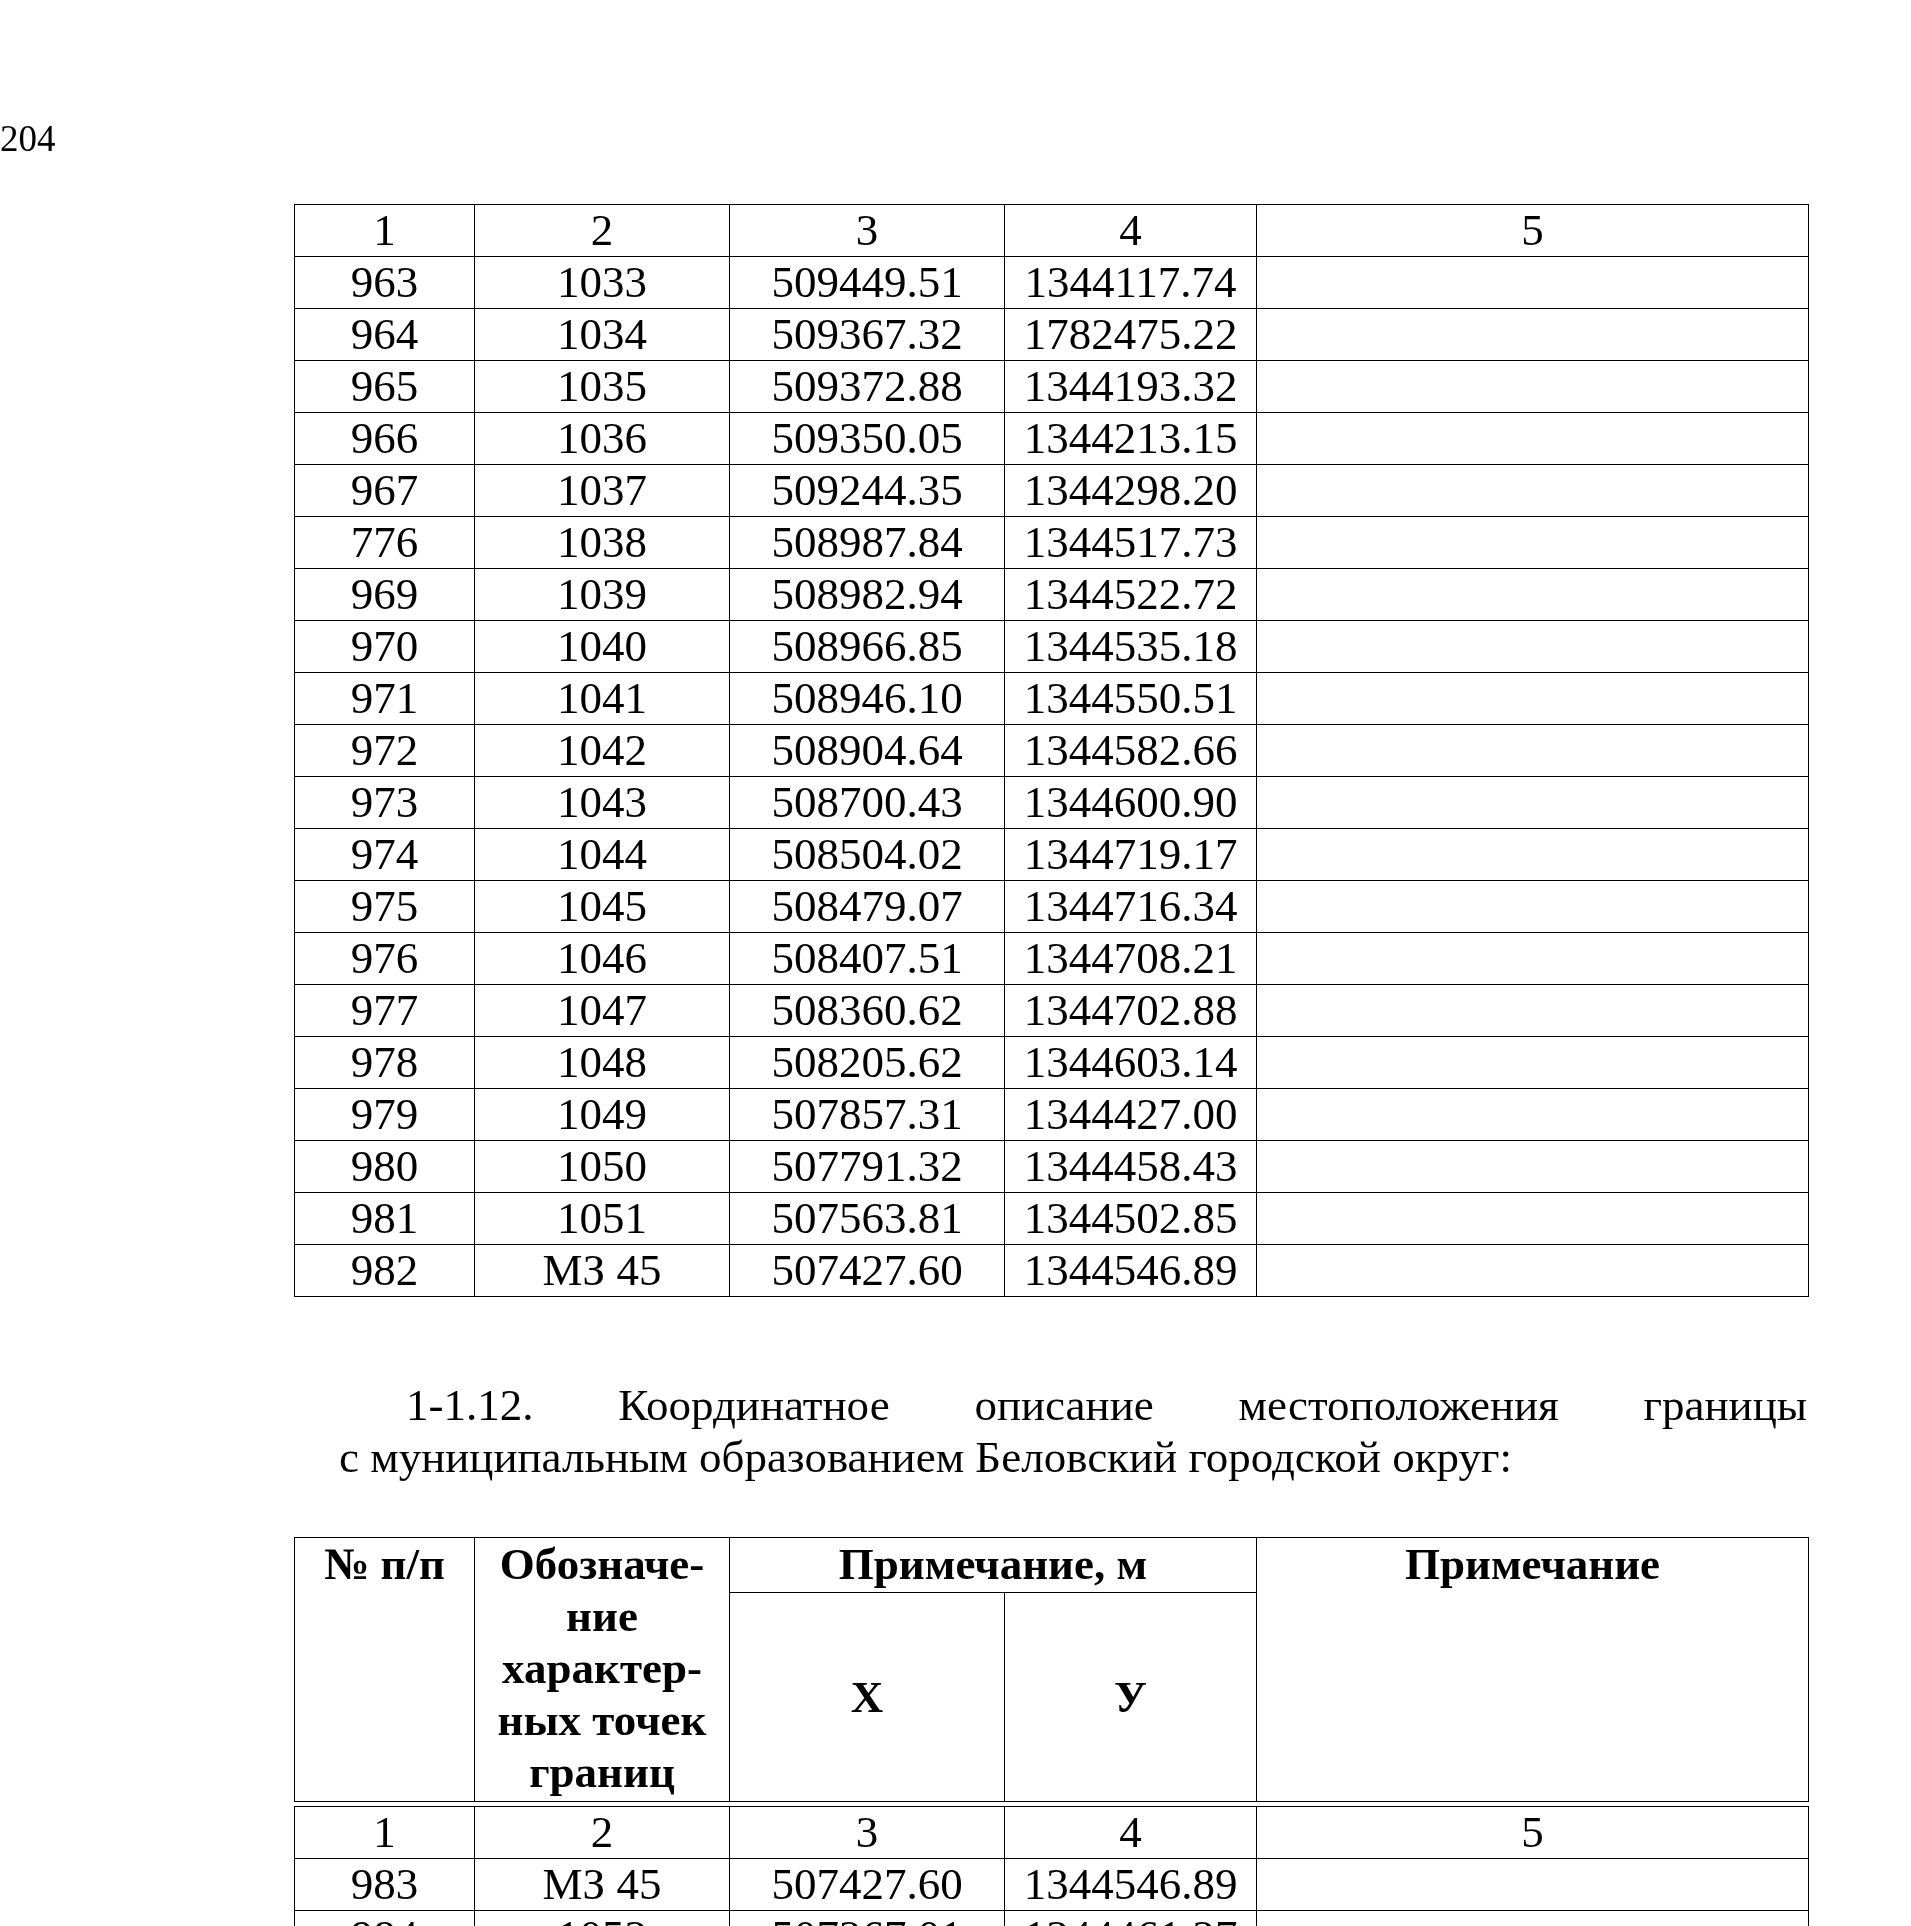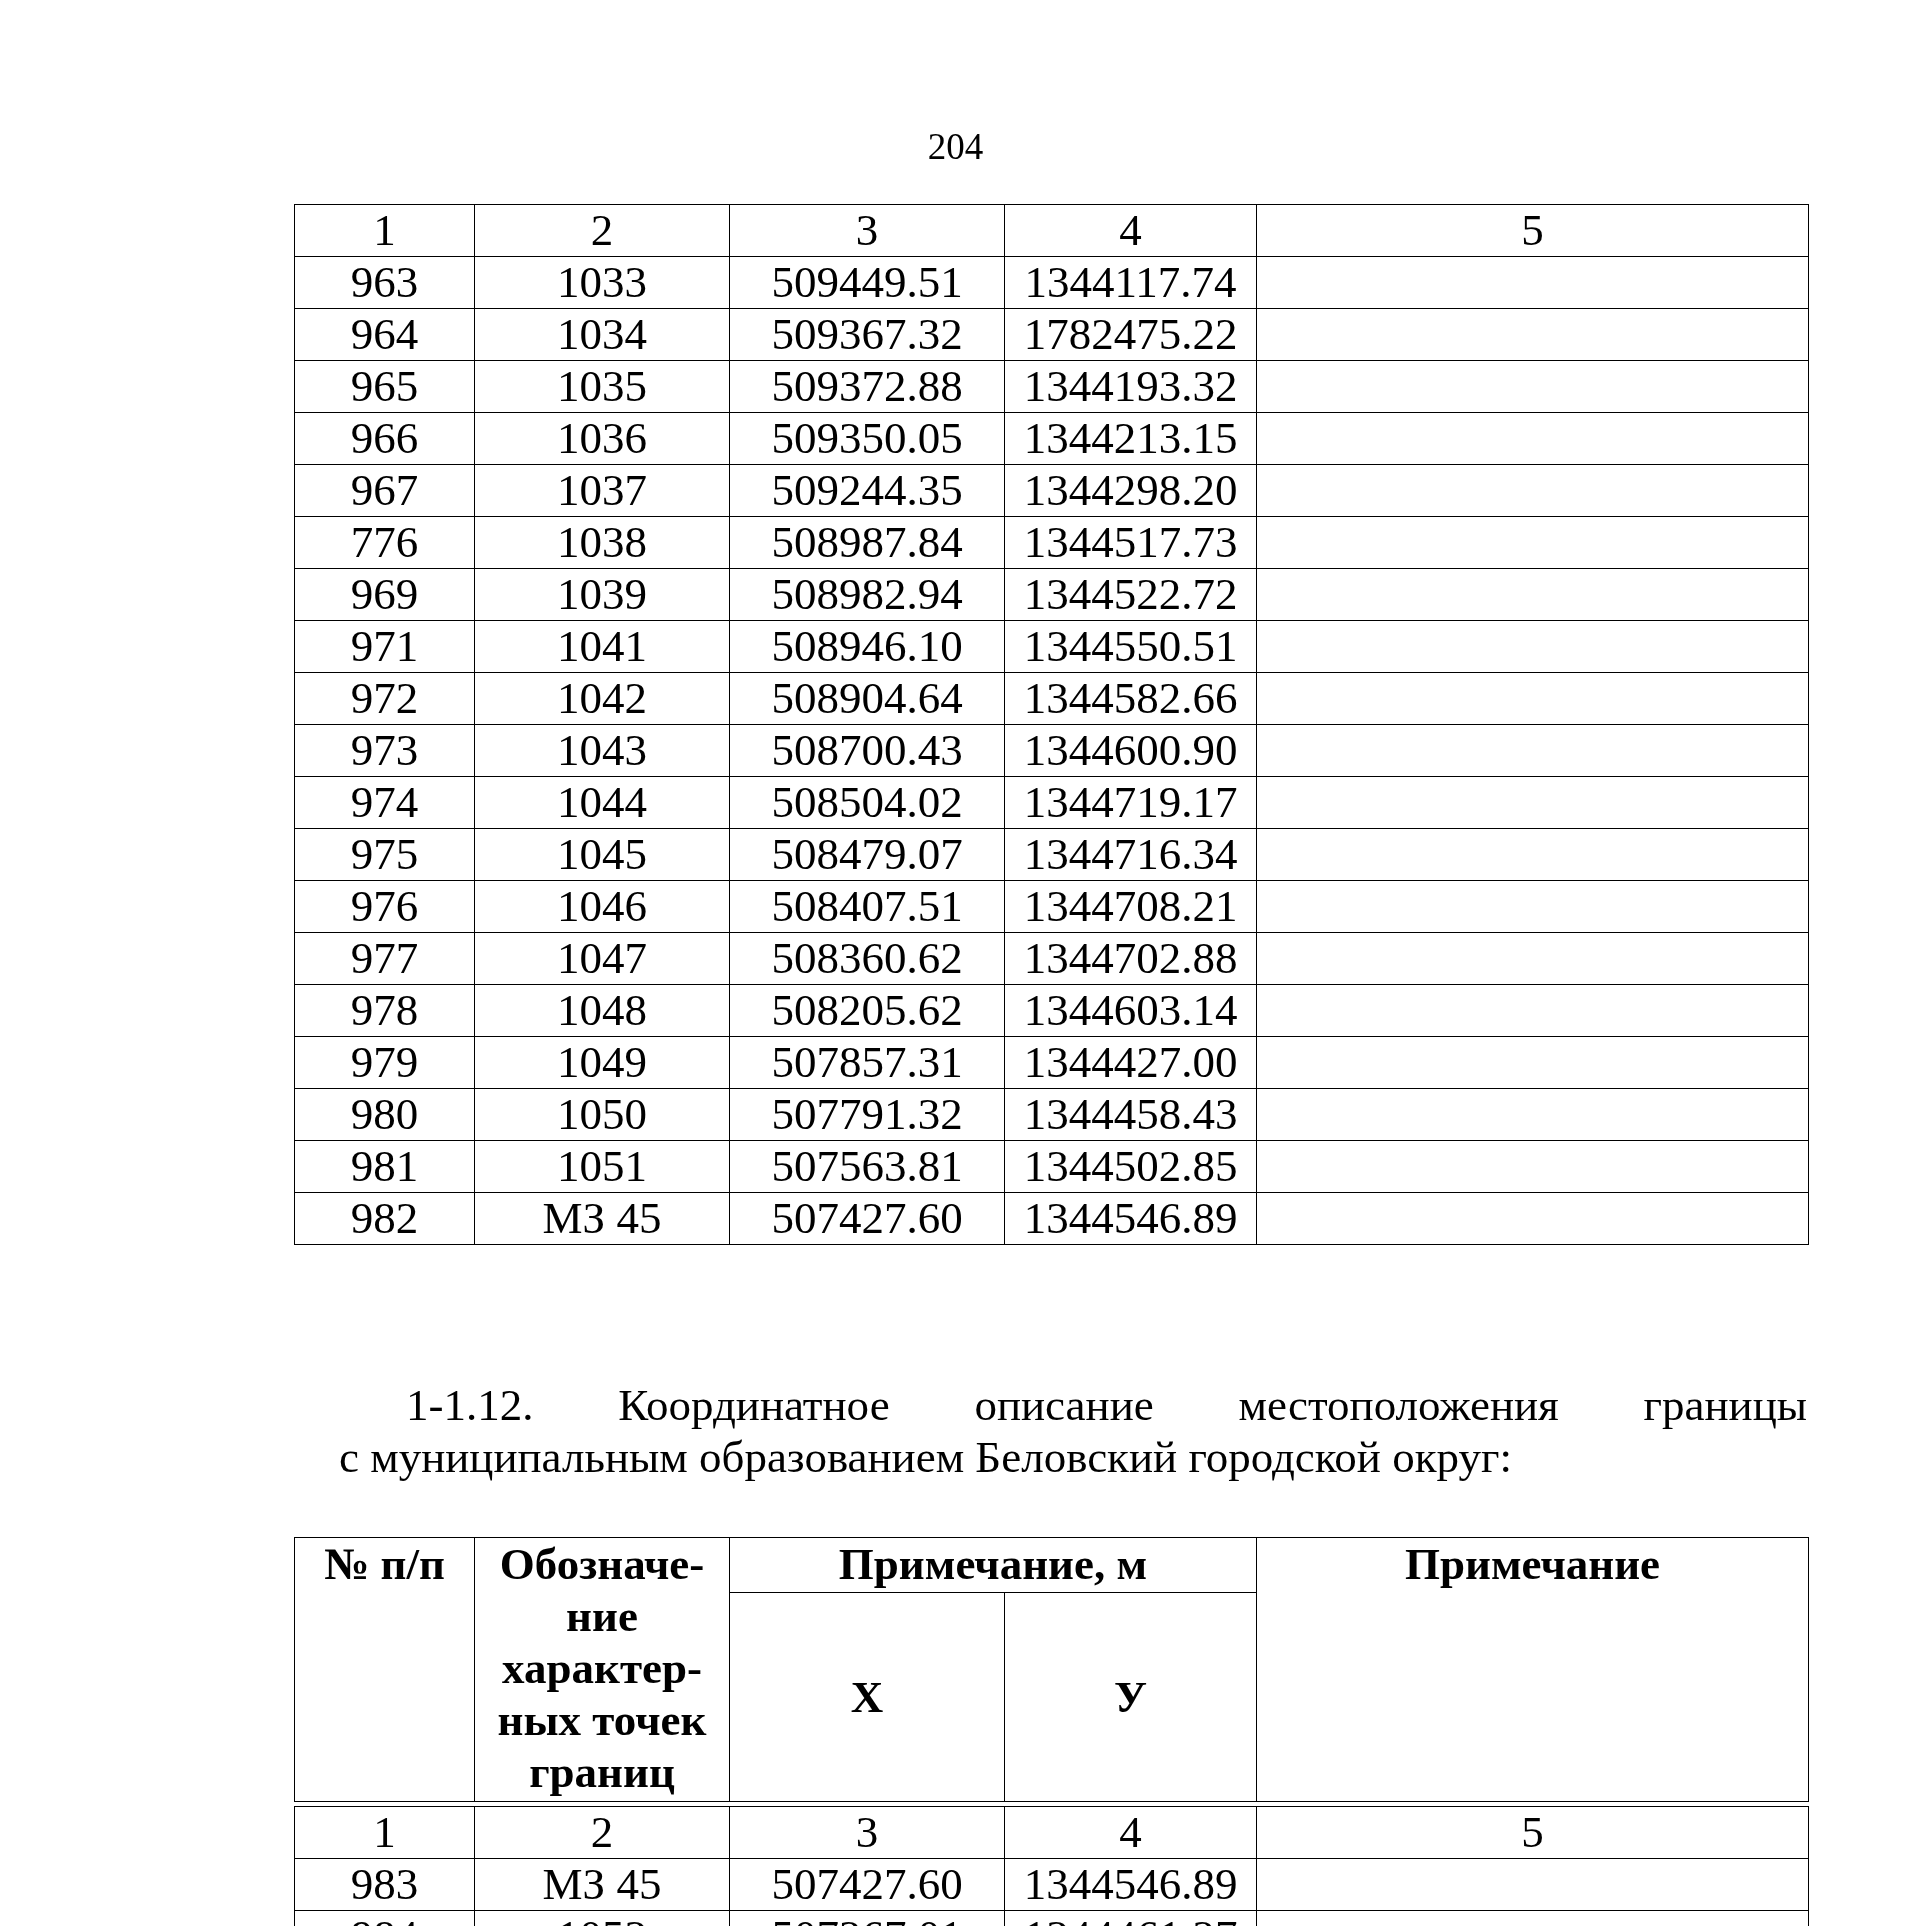--- a/index.html
+++ b/index.html
@@ -1,22 +1,22 @@
 <!DOCTYPE html>
 <html style="font-size:6.2px"><head>
   <meta charset="utf-8">
   <style>
     html, body { margin: 0; padding: 0; background: #ffffff; }
     body {
       width: 1911px; height: 2703px; position: relative; overflow: hidden;
       font-family: "Liberation Serif", "DejaVu Serif", serif; color: #000;
     }
     .page-number {
-      position: absolute; top: 124px; left: 0; width: 100%;
-      text-align: center; font-size: 37px; line-height: 46px;
+      position: absolute; top: 116px; left: 0; width: 100%;
+      font-size: 37px; line-height: 46px;
     }
     table.coords {
       position: absolute; left: 294px; width: 1513px;
       border-collapse: collapse; table-layout: fixed;
       font-size: 45px;
     }
     table.coords td, table.coords th {
       border: 1.5px solid #000; text-align: center; vertical-align: middle;
       padding: 0; font-weight: normal; line-height: 51px;
       border-left-width: 1.2px; border-right-width: 1.2px;
@@ -109,20 +109,27 @@
         <td></td>
       </tr>
       <tr class="data-row">
         <td>969</td>
         <td>1039</td>
         <td>508982.94</td>
         <td>1344522.72</td>
         <td></td>
       </tr>
       <tr class="data-row">
+        <td>970</td>
+        <td>1040</td>
+        <td>508966.85</td>
+        <td>1344535.18</td>
+        <td></td>
+      </tr>
+      <tr class="data-row">
         <td>971</td>
         <td>1041</td>
         <td>508946.10</td>
         <td>1344550.51</td>
         <td></td>
       </tr>
       <tr class="data-row">
         <td>972</td>
         <td>1042</td>
         <td>508904.64</td>

